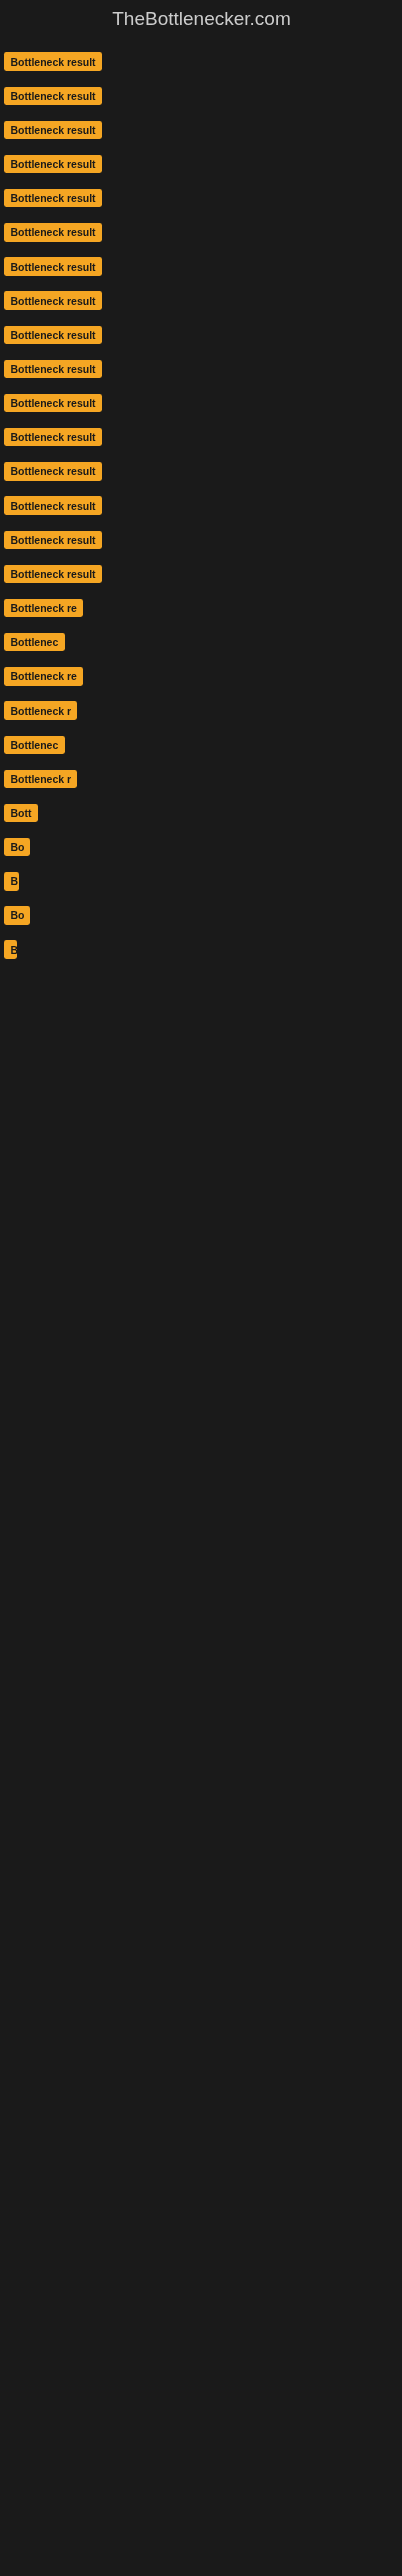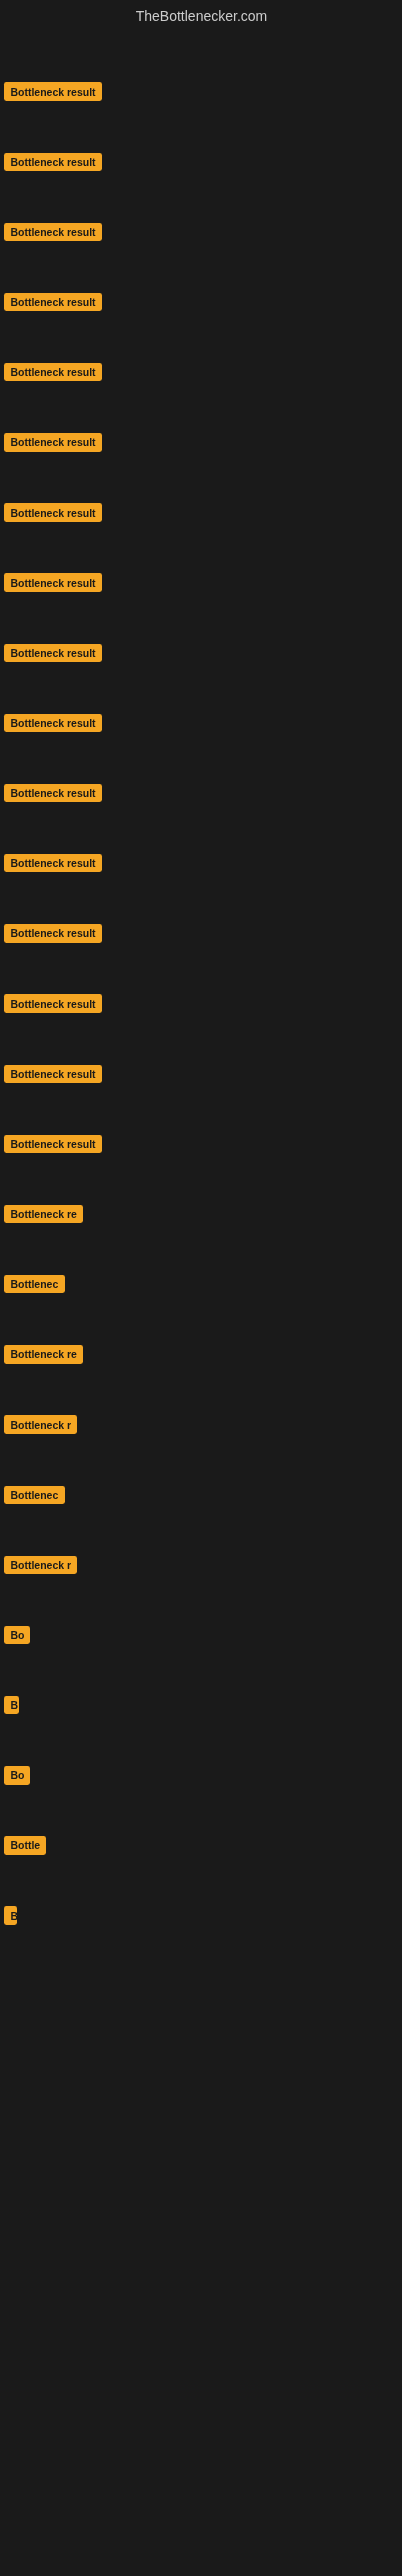--- a/index.html
+++ b/index.html
@@ -12,36 +12,35 @@
       width: 403px;
       min-height: 2576px;
       background-color: #1a1a1a;
       font-family: Arial, sans-serif;
       position: relative;
     }
 
     .site-title {
       text-align: center;
       color: #cccccc;
-      font-size: 14px;
+      font-size: 19px;
       padding: 8px 0 12px 0;
       background-color: #1a1a1a;
     }
 
     .bottleneck-badge {
       background-color: #f5a623;
       color: #1a1a1a;
       font-size: 10.5px;
       font-weight: bold;
       padding: 3.2px 6.4px;
       border-radius: 2.4px;
       white-space: nowrap;
       overflow: hidden;
       display: inline-block;
-      margin-top: 36px;
     }
 
     .items-container {
       padding: 4px 4px;
     }
 
     .row {
       padding: 6.4px 0;
     }
   </style>
@@ -68,19 +67,19 @@
     <div class="row"><span class="bottleneck-badge" style="max-width: 125px;">Bottleneck result</span></div>
     <div class="row"><span class="bottleneck-badge" style="max-width: 125px;">Bottleneck result</span></div>
     <div class="row"><span class="bottleneck-badge" style="max-width: 125px;">Bottleneck result</span></div>
     <div class="row"><span class="bottleneck-badge" style="max-width: 125px;">Bottleneck result</span></div>
     <div class="row"><span class="bottleneck-badge" style="max-width: 89px;">Bottleneck re</span></div>
     <div class="row"><span class="bottleneck-badge" style="max-width: 68px;">Bottlenec</span></div>
     <div class="row"><span class="bottleneck-badge" style="max-width: 89px;">Bottleneck re</span></div>
     <div class="row"><span class="bottleneck-badge" style="max-width: 81px;">Bottleneck r</span></div>
     <div class="row"><span class="bottleneck-badge" style="max-width: 64px;">Bottlenec</span></div>
     <div class="row"><span class="bottleneck-badge" style="max-width: 76px;">Bottleneck r</span></div>
+    <div class="row"><span class="bottleneck-badge" style="max-width: 36px;">Bott</span></div>
     <div class="row"><span class="bottleneck-badge" style="max-width: 26px;">Bo</span></div>
     <div class="row"><span class="bottleneck-badge" style="max-width: 14.5px;">B</span></div>
     <div class="row"><span class="bottleneck-badge" style="max-width: 26px;">Bo</span></div>
-    <div class="row"><span class="bottleneck-badge" style="max-width: 42px;">Bottle</span></div>
     <div class="row"><span class="bottleneck-badge" style="max-width: 11.3px;">B</span></div>
   </div>
 
 
 </body></html>

